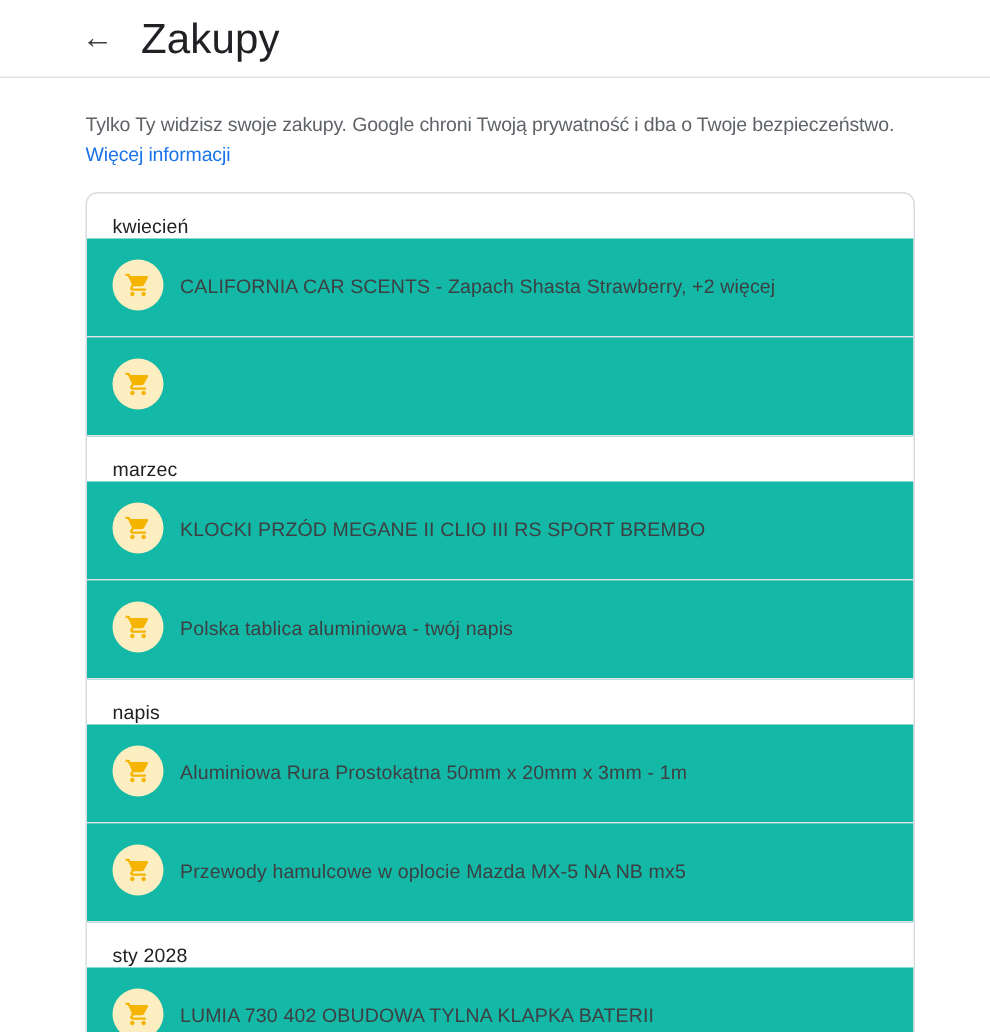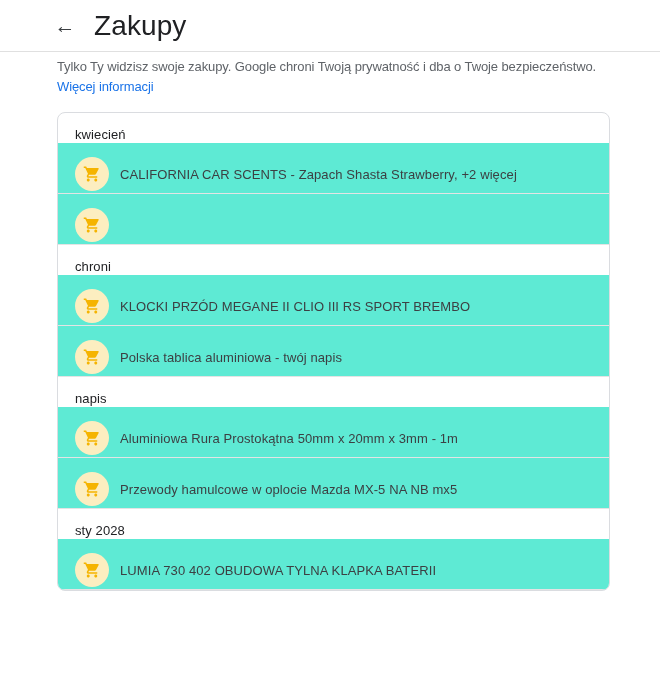--- a/index.html
+++ b/index.html
@@ -32,21 +32,21 @@
     text-align: center;
   }
   .page-title {
     margin: 0 0 0 16px;
     font-size: 28px;
     font-weight: 400;
     color: var(--title-text, #202124);
     letter-spacing: 0.1px;
   }
   .notice {
-    margin: 5px 20px 0 57px;
+    margin: 21px 20px 0 57px;
     max-width: 572px;
     font-size: 13px;
     line-height: 20px;
     letter-spacing: -0.1px;
     color: var(--muted-text, #5f6368);
   }
   .notice a {
     color: var(--link, #1a73e8);
     text-decoration: none;
     cursor: pointer;
@@ -63,24 +63,24 @@
     padding: 14px 16px 0 17px;
     font-size: 13px;
     line-height: 16px;
     color: var(--title-text, #202124);
     letter-spacing: 0.1px;
   }
   .row {
     display: flex;
     align-items: center;
     gap: 11px;
-    padding: 14px 16px 2px 17px;
+    padding: 14px 16px 17px 17px;
     border-bottom: 1px solid var(--divider, #e4e4e4);
     cursor: pointer;
-    background: #5eead4;
+    background: #14b8a6;
   }
   .badge {
     flex: none;
     width: 34px;
     height: 34px;
     border-radius: 50%;
     background: var(--icon-bg, #fceec0);
     display: flex;
     align-items: center;
     justify-content: center;
@@ -125,21 +125,21 @@
   <div class="row">
     <span class="badge">
       <svg viewBox="0 0 24 24" aria-hidden="true">
         <path d="M7 18c-1.1 0-1.99.9-1.99 2S5.9 22 7 22s2-.9 2-2-.9-2-2-2zM1 2v2h2l3.6 7.59-1.35 2.45c-.16.28-.25.61-.25.96 0 1.1.9 2 2 2h12v-2H7.42c-.14 0-.25-.11-.25-.25l.03-.12.9-1.63h7.45c.75 0 1.41-.41 1.75-1.03l3.58-6.49c.08-.14.12-.31.12-.49 0-.55-.45-1-1-1H5.21l-.94-2H1zm16 16c-1.1 0-1.99.9-1.99 2s.89 2 1.99 2 2-.9 2-2-.9-2-2-2z"></path>
       </svg>
     </span>
   </div>
 </section>
 
   <section>
-    <div class="month">chroni</div>
+    <div class="month">marzec</div>
 
   <div class="row">
     <span class="badge">
       <svg viewBox="0 0 24 24" aria-hidden="true">
         <path d="M7 18c-1.1 0-1.99.9-1.99 2S5.9 22 7 22s2-.9 2-2-.9-2-2-2zM1 2v2h2l3.6 7.59-1.35 2.45c-.16.28-.25.61-.25.96 0 1.1.9 2 2 2h12v-2H7.42c-.14 0-.25-.11-.25-.25l.03-.12.9-1.63h7.45c.75 0 1.41-.41 1.75-1.03l3.58-6.49c.08-.14.12-.31.12-.49 0-.55-.45-1-1-1H5.21l-.94-2H1zm16 16c-1.1 0-1.99.9-1.99 2s.89 2 1.99 2 2-.9 2-2-.9-2-2-2z"></path>
       </svg>
     </span>
     <span class="item-text">KLOCKI PRZÓD MEGANE II CLIO III RS SPORT BREMBO</span>
   </div>
 

